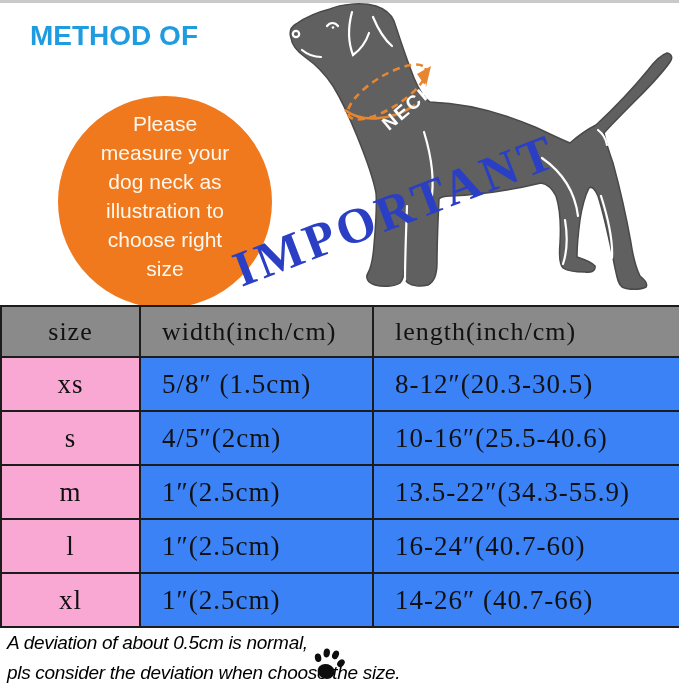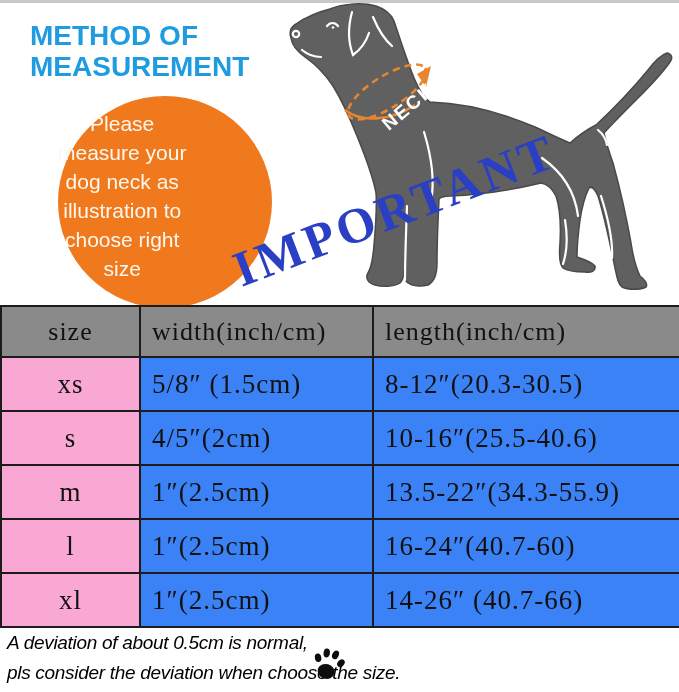--- a/index.html
+++ b/index.html
@@ -12,21 +12,21 @@
   #title{
     position:absolute;left:30px;top:20px;z-index:3;
     font-weight:bold;font-size:28px;line-height:31px;letter-spacing:0px;
     color:#1f9cdf;white-space:nowrap;
   }
   
   #dog-svg{position:absolute;left:0;top:0;z-index:1;}
   
   #bubble{
     position:absolute;left:58px;top:96px;width:214px;height:212px;border-radius:50%;
-    background:#f0791e;z-index:2;display:flex;align-items:flex-start;
+    background:#f0791e;z-index:2;display:flex;align-items:flex-start;justify-content:center;
   }
   #bubble .lines{
     margin-top:13px;text-align:center;color:#fdf8ef;font-size:21px;line-height:29px;
   }
   
   #watermark{
     position:absolute;left:210px;top:150px;width:370px;height:120px;z-index:4;
     display:flex;align-items:center;justify-content:center;
     transform:rotate(-21deg);
     font-family:"Liberation Serif",serif;font-weight:bold;font-size:50px;letter-spacing:4px;
@@ -43,39 +43,38 @@
   #size-table col.c3{width:307px;}
   #size-table th,#size-table td{
     border:2px solid #1c1c1c;border-right:none;padding:0;overflow:hidden;white-space:nowrap;
   }
   #size-table th{
     height:49px;background:#8a8a8a;font-weight:normal;font-size:26px;letter-spacing:1px;
   }
   #size-table td{height:52px;font-size:27px;letter-spacing:1px;background:#3b82f6;}
   #size-table td.size-cell{background:#f9a8d4;text-align:center;}
   #size-table th.h-size{text-align:center;}
-  #size-table th.h-left, #size-table td.val{text-align:left;padding-left:11px;margin-top:20px;}
+  #size-table th.h-left, #size-table td.val{text-align:left;padding-left:21px;margin-top:20px;}
   
   .footnote-line{
     position:absolute;left:7px;z-index:3;color:#000000;
     font-style:italic;font-size:19px;letter-spacing:-0.3px;white-space:nowrap;
   }
   #footnote-1{top:632px;}
   #footnote-2{top:662px;}
   #paw{position:absolute;left:310px;top:645px;z-index:3;}
 </style>
 </head>
 <body>
 
 <div id="stage">
   <div id="top-strip"></div>
 
   <div id="title">
     <div>METHOD OF</div>
-    <div>MEASUREMENT</div>
   </div>
 
   <svg id="dog-svg" width="679" height="310" viewBox="0 0 679 310">
 
     <path fill="#606060" stroke="#494949" stroke-width="1.5" stroke-linejoin="round" d="M 291 38
          C 289 32 291 27 296 24
          C 306 17 318 12 330 9
          C 341 4 362 2 376 6
          C 385 9 391 14 394 21
          C 399 36 406 58 414 78

